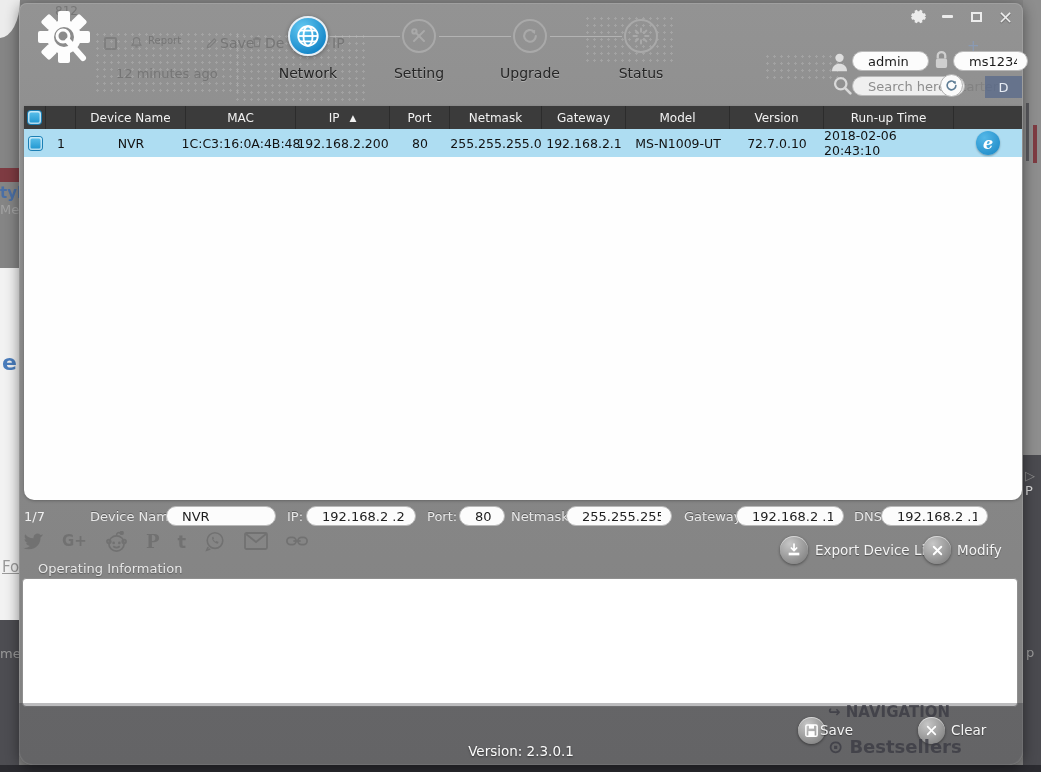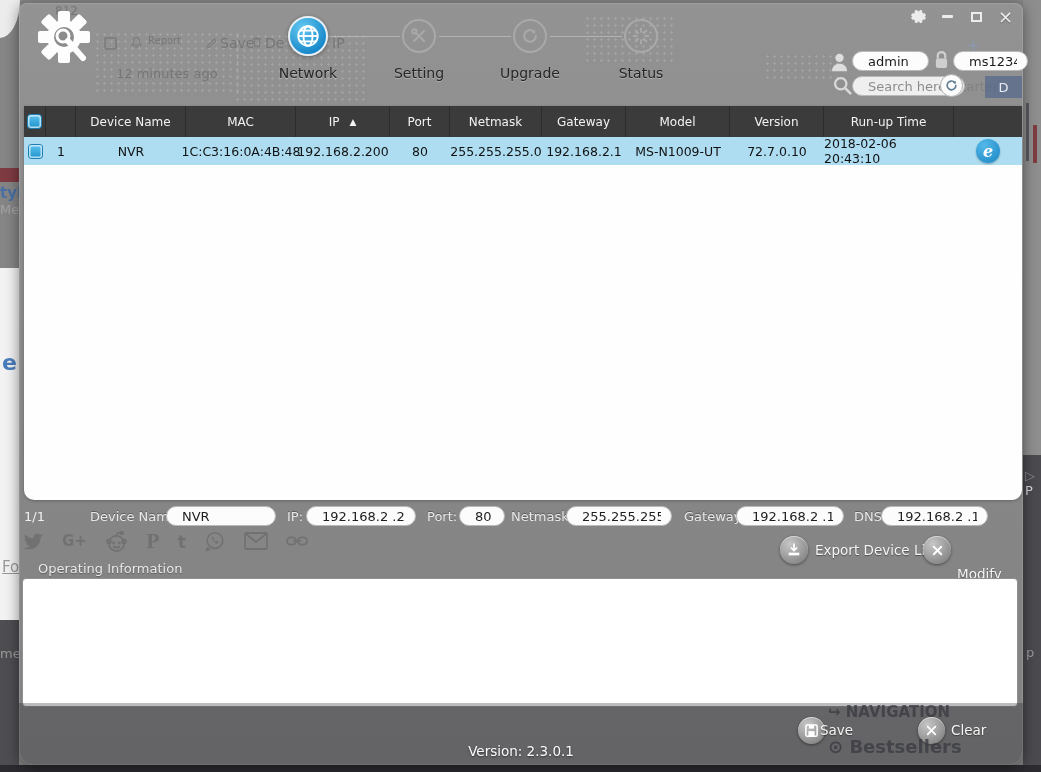--- a/index.html
+++ b/index.html
@@ -63,21 +63,21 @@
     text-shadow:0 1px 0 rgba(255,255,255,.28); top:62px; cursor:pointer; }
 
   
   .pill { background:#fcfcfc; border:1px solid #b9b9b9; border-radius:10px; height:20px;
     font-size:13px; color:#1d1d1d; padding:0 10px 0 15px; font-family:inherit; outline:none; }
   .pill::placeholder { color:#8d8d8d; }
 
   
   #device-table { left:5px; top:103px; width:998px; height:394px; background:#fefefe;
     border-radius:0 0 10px 10px; overflow:hidden; box-shadow:0 1px 3px rgba(0,0,0,.25); }
-  .thead { display:flex; height:31px; background:#3b3b3b; color:#f2f2f2; font-size:12px; }
+  .thead { display:flex; height:23px; background:#3b3b3b; color:#f2f2f2; font-size:12px; }
   .thead .cell { display:flex; align-items:center; justify-content:center; border-right:1px solid #2c2c2c; }
   .trow { display:flex; height:28px; background:#aeddf2; color:#121212; font-size:12.5px; cursor:default; }
   .trow .cell { display:flex; align-items:center; justify-content:center; }
   .c0{width:22px;} .c1{width:30px;} .c2{width:110px;} .c3{width:110px;} .c4{width:94px;}
   .c5{width:60px;} .c6{width:92px;} .c7{width:84px;} .c8{width:104px;} .c9{width:94px;}
   .c10{width:130px;} .c11{width:68px; border-right:none !important;}
   .checkbox { width:13px; height:13px; border-radius:3px; cursor:pointer;
     background:linear-gradient(#5ec2ec,#1d94cf); box-shadow:inset 0 0 0 1.5px rgba(255,255,255,.65), 0 0 0 1px #1b7fb5; }
   .sort-arrow { font-size:9px; margin-left:10px; }
   .ie-btn { width:24px; height:24px; border-radius:50%; cursor:pointer;
@@ -294,21 +294,21 @@
       <div class="cell c7">192.168.2.1</div>
       <div class="cell c8">MS-N1009-UT</div>
       <div class="cell c9">72.7.0.10</div>
       <div class="cell c10">2018-02-06 20:43:10</div>
       <div class="cell c11">
           <span class="ie-btn">e</span>
         </div>
     </div>
   </div>
 
-  <div class="abs page-ind" style="left:5px;top:506px;">1/1</div>
+  <div class="abs page-ind" style="left:5px;top:506px;">1/7</div>
   <div class="abs form-label" style="left:71px;top:506px;">Device Name:</div>
   <input class="abs pill" style="left: 147px; top: 503px; width: 110px;" value="NVR">
   <div class="abs form-label" style="left:268px;top:506px;">IP:</div>
   <input class="abs pill" style="left: 287px; top: 503px; width: 110px;" value="192.168.2 .200">
   <div class="abs form-label" style="left:408px;top:506px;">Port:</div>
   <input class="abs pill" style="left: 440px; top: 503px; width: 46px;" value="80">
   <div class="abs form-label" style="left:492px;top:506px;">Netmask:</div>
   <input class="abs pill" style="left: 547px; top: 503px; width: 106px;" value="255.255.255.0">
   <div class="abs form-label" style="left:665px;top:506px;">Gateway:</div>
   <input class="abs pill" style="left: 717px; top: 503px; width: 108px;" value="192.168.2 .1">
@@ -362,21 +362,21 @@
   </div>
   <div class="abs btn-label" style="left:796px;top:539px;">Export Device List</div>
   <div class="abs round-btn" style="left:904px;top:533px;width:28px;height:28px;">
     <svg width="15" height="15" viewBox="0 0 24 24">
       <g fill="none" stroke="#fff" stroke-width="3" stroke-linecap="round">
           <path d="M6 6l12 12"></path>
           <path d="M18 6 6 18"></path>
         </g>
       </svg>
   </div>
-  <div class="abs btn-label" style="left:938px;top:539px;margin-top:24px;">Modify</div>
+  <div class="abs btn-label" style="left:938px;top:539px;">Modify</div>
 
   <div class="abs op-label" style="left:19px;top:558px;">Operating Information</div>
   <textarea class="abs" id="op-area" style=""></textarea>
 
   <div class="abs lower-shade"></div>
 
   <div class="abs round-btn" style="left:779px;top:714px;width:27px;height:27px;z-index:5;">
     <svg width="15" height="15" viewBox="0 0 24 24">
       <rect x="3" y="3" width="18" height="18" rx="2" fill="none" stroke="#fff" stroke-width="2.4"></rect>
       <rect x="8" y="3" width="8" height="6" fill="#fff"></rect>

